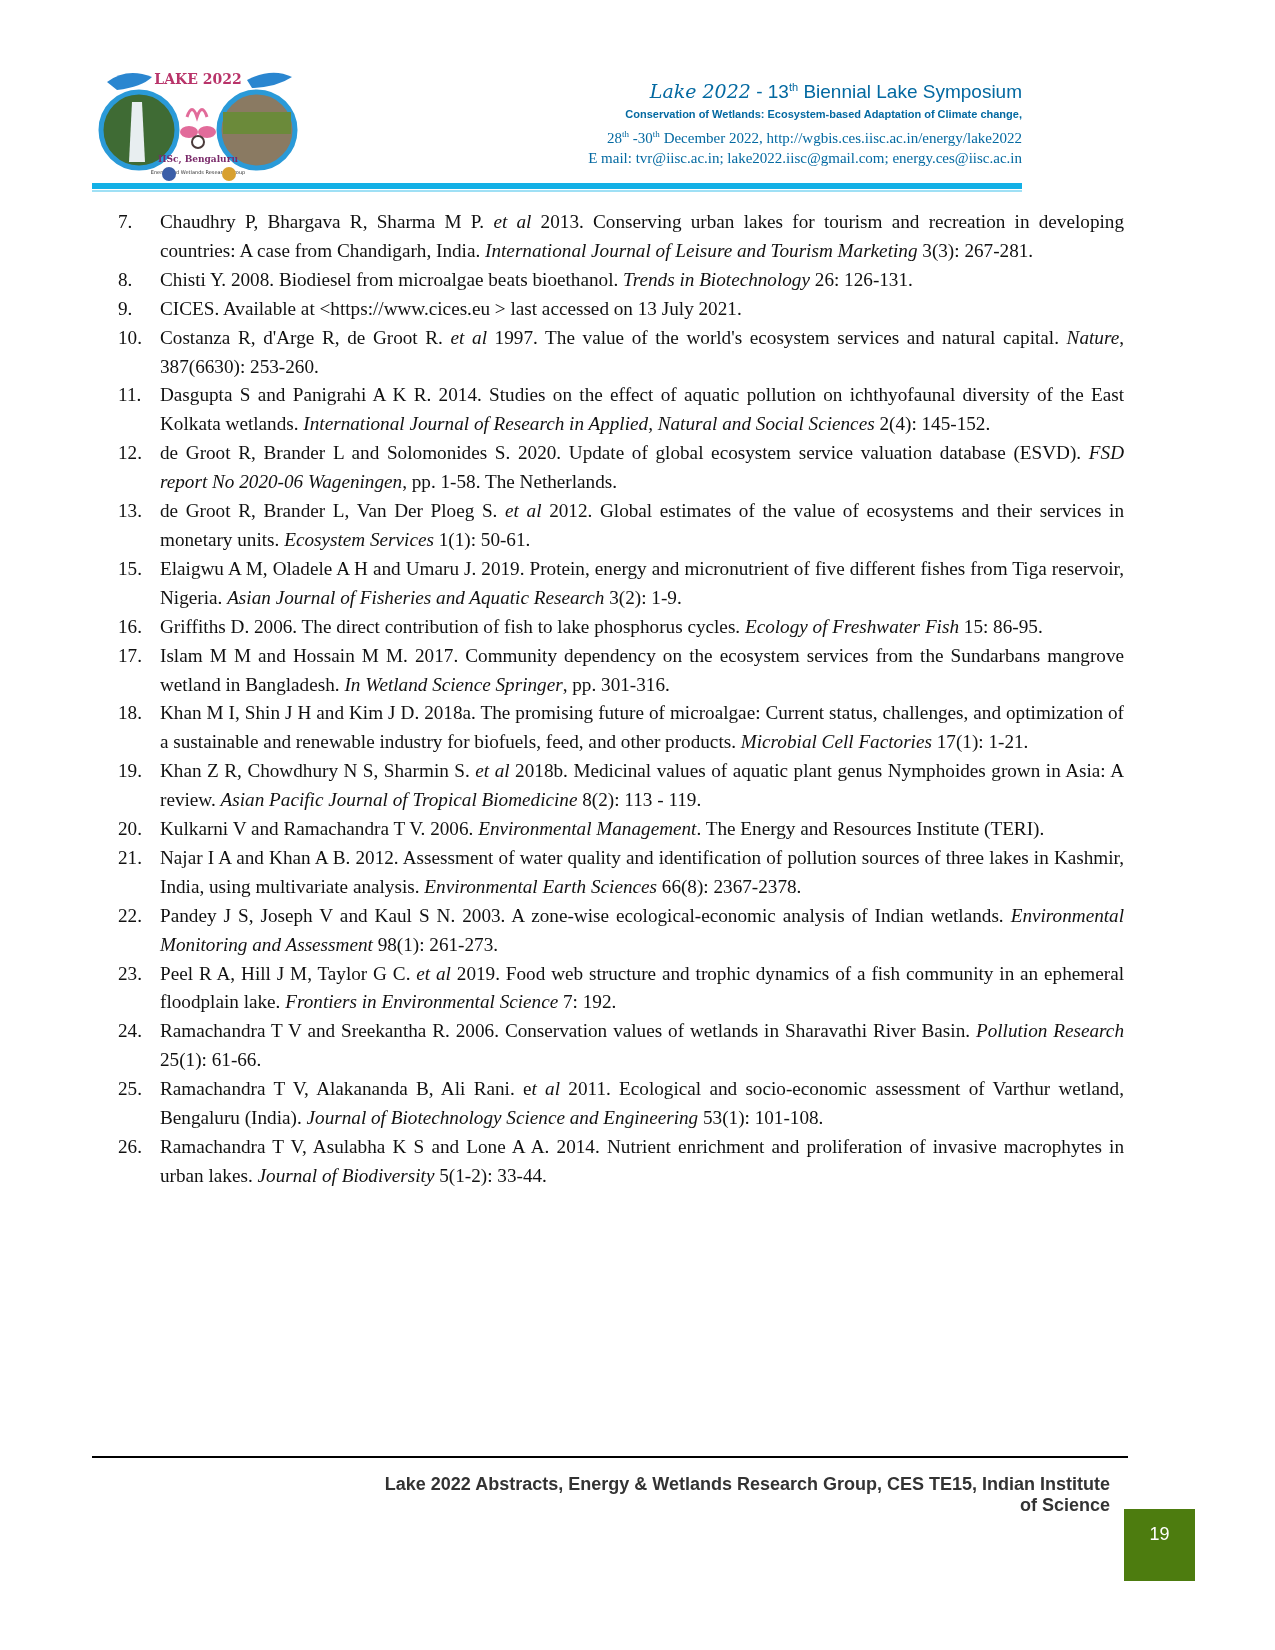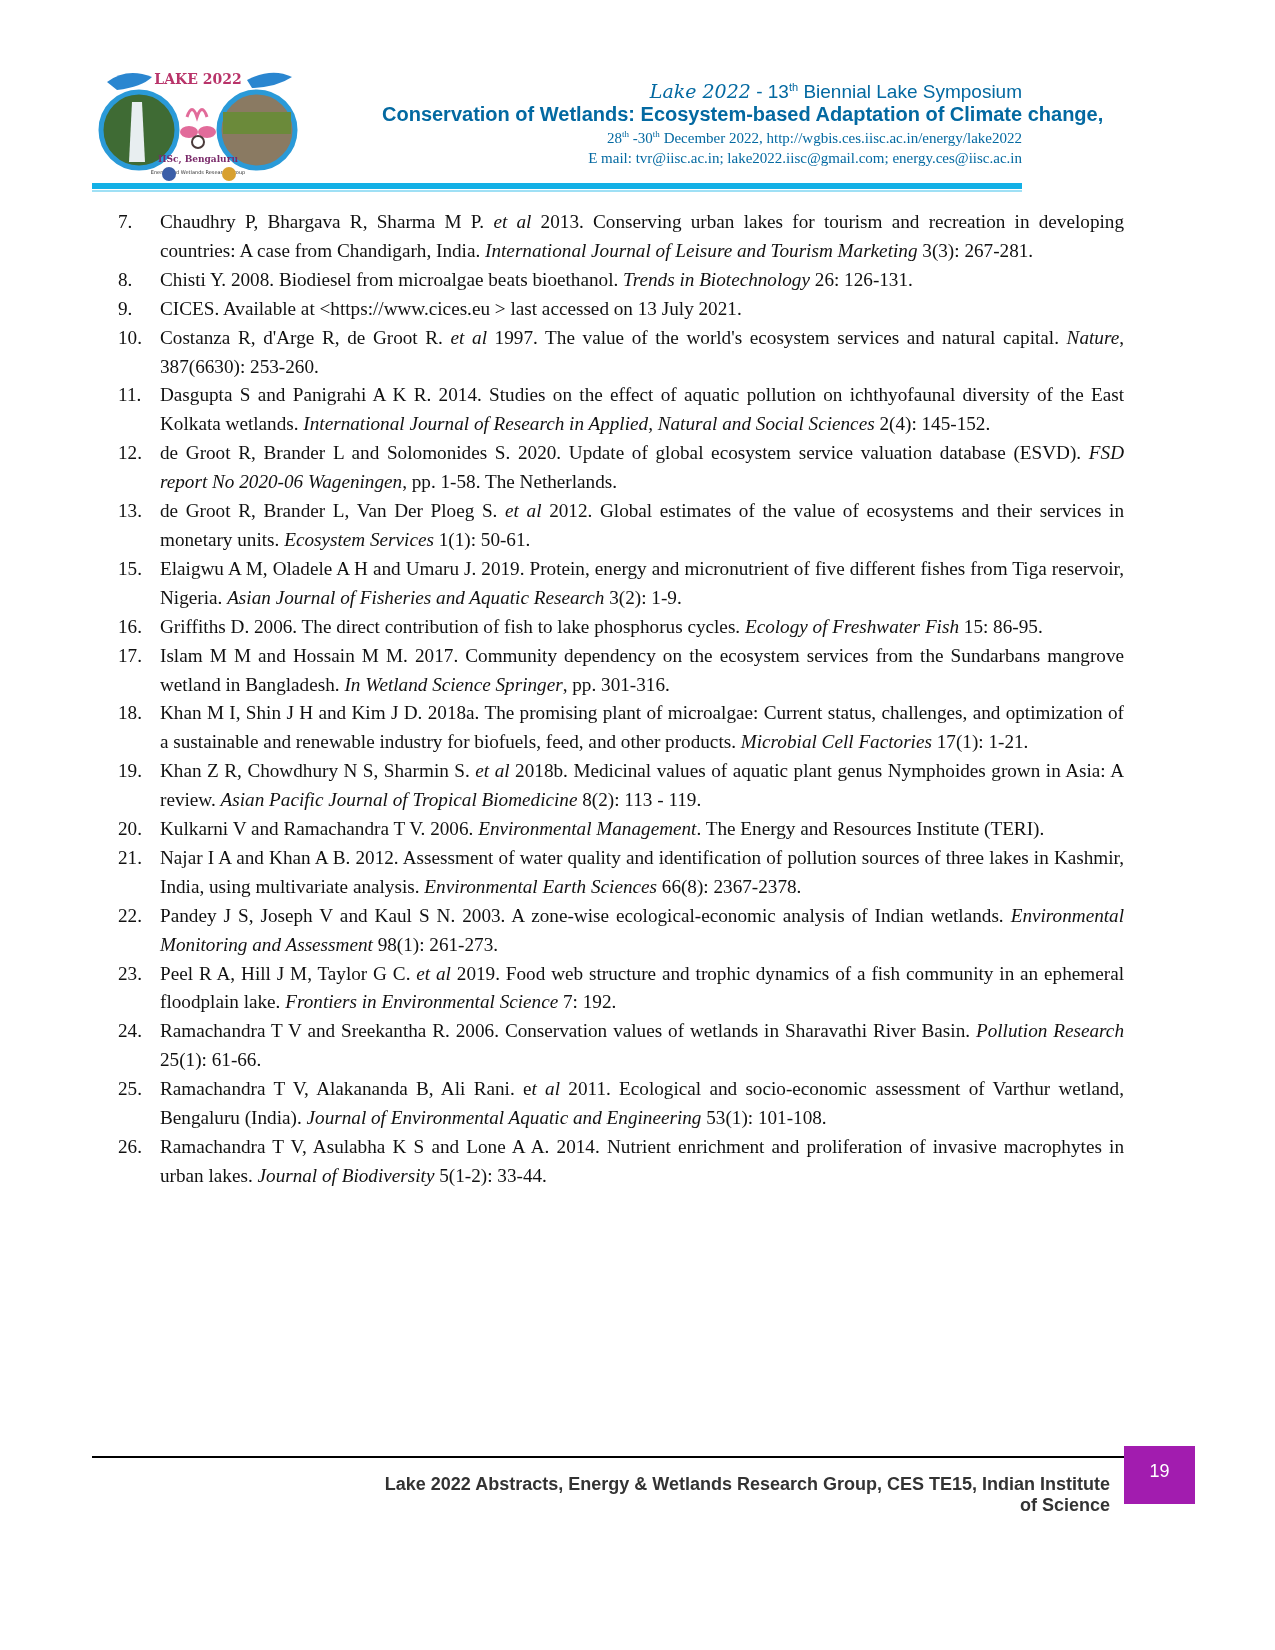--- a/index.html
+++ b/index.html
@@ -3,35 +3,35 @@
 <meta charset="utf-8">
 <style>
   html, body { margin:0; padding:0; background:#ffffff; }
   body { width:1275px; height:1650px; position:relative; overflow:hidden; font-family:"Liberation Serif", serif; color:#111; }
   .header { position:absolute; left:92px; top:62px; width:930px; height:135px; }
   .logo { position:absolute; left:5px; top:0; width:205px; height:125px; }
   .head-text { position:absolute; left:290px; top:13px; width:640px; text-align:right; color:#0369a1; }
   .h-title { font-family:"Liberation Sans", sans-serif; font-size:19px; line-height:24px; }
   .h-title .lake { font-family:"DejaVu Serif", serif; font-style:italic; font-size:19px; }
   .h-title sup { font-size:11px; }
-  .h-sub { font-family:"Liberation Sans", sans-serif; font-weight:bold; font-size:20px; line-height:20px; white-space:nowrap; }
+  .h-sub { font-family:"Liberation Sans", sans-serif; font-weight:bold; font-size:11px; line-height:20px; white-space:nowrap; }
   .h-line { font-size:15px; line-height:20px; white-space:nowrap; }
   .h-line sup { font-size:9px; }
   .hbar { position:absolute; left:92px; top:183px; width:930px; height:6px; background:#13b0e6; }
   .hbar2 { position:absolute; left:92px; top:190px; width:930px; height:2px; background:#9fe0f5; }
 
   .refs { position:absolute; left:118px; top:208px; width:1006px; font-size:19.2px; line-height:28.9px; }
   .ref { display:flex; text-align:justify; }
   .ref .num { width:42px; flex:none; text-align:left; }
   .ref .txt { flex:1; text-align:justify; }
   .ref .txt i { font-style:italic; }
 
   .footer-line { position:absolute; left:92px; top:1456px; width:1036px; height:2px; background:#000; }
   .footer-text { position:absolute; left:370px; top:1474px; width:740px; text-align:right; font-family:"Liberation Sans", sans-serif; font-weight:bold; font-size:18px; color:#333; }
-  .pagebox { position:absolute; left:1124px; top:1446px; width:71px; height:58px; background:#a21caf; color:#fff; font-family:"Liberation Sans", sans-serif; font-size:18px; text-align:center; line-height:50px; }
+  .pagebox { position:absolute; left:1124px; top:1509px; width:71px; height:72px; background:#4d7c0f; color:#fff; font-family:"Liberation Sans", sans-serif; font-size:18px; text-align:center; line-height:50px; }
 </style>
 </head>
 <body>
 
 <div class="header">
   <svg class="logo" viewBox="0 0 205 125">
     <rect x="0" y="0" width="205" height="125" fill="#ffffff"></rect>
     <path d="M10,20 Q30,5 55,15 Q45,25 20,28 Z" fill="#2a86d0"></path>
     <circle cx="42" cy="68" r="38" fill="#3f6b34" stroke="#2a9ad8" stroke-width="5"></circle>
     <path d="M35,40 L45,40 L48,100 L32,100 Z" fill="#e8eef0"></path>
@@ -96,21 +96,21 @@
     <div class="ref">
       <span class="num">16.</span>
       <span class="txt"><span>Griffiths D. 2006. The direct contribution of fish to lake phosphorus cycles. </span><i>Ecology of Freshwater Fish</i><span> 15: 86-95.</span></span>
     </div>
     <div class="ref">
       <span class="num">17.</span>
       <span class="txt"><span>Islam M M and Hossain M M. 2017. Community dependency on the ecosystem services from the Sundarbans mangrove wetland in Bangladesh. </span><i>In Wetland Science Springer</i><span>, pp. 301-316.</span></span>
     </div>
     <div class="ref">
       <span class="num">18.</span>
-      <span class="txt"><span>Khan M I, Shin J H and Kim J D. 2018a. The promising plant of microalgae: Current status, challenges, and optimization of a sustainable and renewable industry for biofuels, feed, and other products. </span><i>Microbial Cell Factories</i><span> 17(1): 1-21.</span></span>
+      <span class="txt"><span>Khan M I, Shin J H and Kim J D. 2018a. The promising future of microalgae: Current status, challenges, and optimization of a sustainable and renewable industry for biofuels, feed, and other products. </span><i>Microbial Cell Factories</i><span> 17(1): 1-21.</span></span>
     </div>
     <div class="ref">
       <span class="num">19.</span>
       <span class="txt"><span>Khan Z R, Chowdhury N S, Sharmin S. </span><i>et al</i><span> 2018b. Medicinal values of aquatic plant genus Nymphoides grown in Asia: A review. </span><i>Asian Pacific Journal of Tropical Biomedicine</i><span> 8(2): 113 - 119.</span></span>
     </div>
     <div class="ref">
       <span class="num">20.</span>
       <span class="txt"><span>Kulkarni V and Ramachandra T V. 2006. </span><i>Environmental Management</i><span>. The Energy and Resources Institute (TERI).</span></span>
     </div>
     <div class="ref">
@@ -124,21 +124,21 @@
     <div class="ref">
       <span class="num">23.</span>
       <span class="txt"><span>Peel R A, Hill J M, Taylor G C. </span><i>et al</i><span> 2019. Food web structure and trophic dynamics of a fish community in an ephemeral floodplain lake. </span><i>Frontiers in Environmental Science</i><span> 7: 192.</span></span>
     </div>
     <div class="ref">
       <span class="num">24.</span>
       <span class="txt"><span>Ramachandra T V and Sreekantha R. 2006. Conservation values of wetlands in Sharavathi River Basin. </span><i>Pollution Research</i><span> 25(1): 61-66.</span></span>
     </div>
     <div class="ref">
       <span class="num">25.</span>
-      <span class="txt"><span>Ramachandra T V, Alakananda B, Ali Rani. e</span><i>t al</i><span> 2011. Ecological and socio-economic assessment of Varthur wetland, Bengaluru (India). </span><i>Journal of Environmental Aquatic and Engineering</i><span> 53(1): 101-108.</span></span>
+      <span class="txt"><span>Ramachandra T V, Alakananda B, Ali Rani. e</span><i>t al</i><span> 2011. Ecological and socio-economic assessment of Varthur wetland, Bengaluru (India). </span><i>Journal of Biotechnology Science and Engineering</i><span> 53(1): 101-108.</span></span>
     </div>
     <div class="ref">
       <span class="num">26.</span>
       <span class="txt"><span>Ramachandra T V, Asulabha K S and Lone A A. 2014. Nutrient enrichment and proliferation of invasive macrophytes in urban lakes. </span><i>Journal of Biodiversity</i><span> 5(1-2): 33-44.</span></span>
     </div>
   </div>
 
 <div class="footer-line"></div>
 <div class="footer-text">Lake 2022 Abstracts, Energy &amp; Wetlands Research Group, CES TE15, Indian Institute of Science</div>
 <div class="pagebox">19</div>

